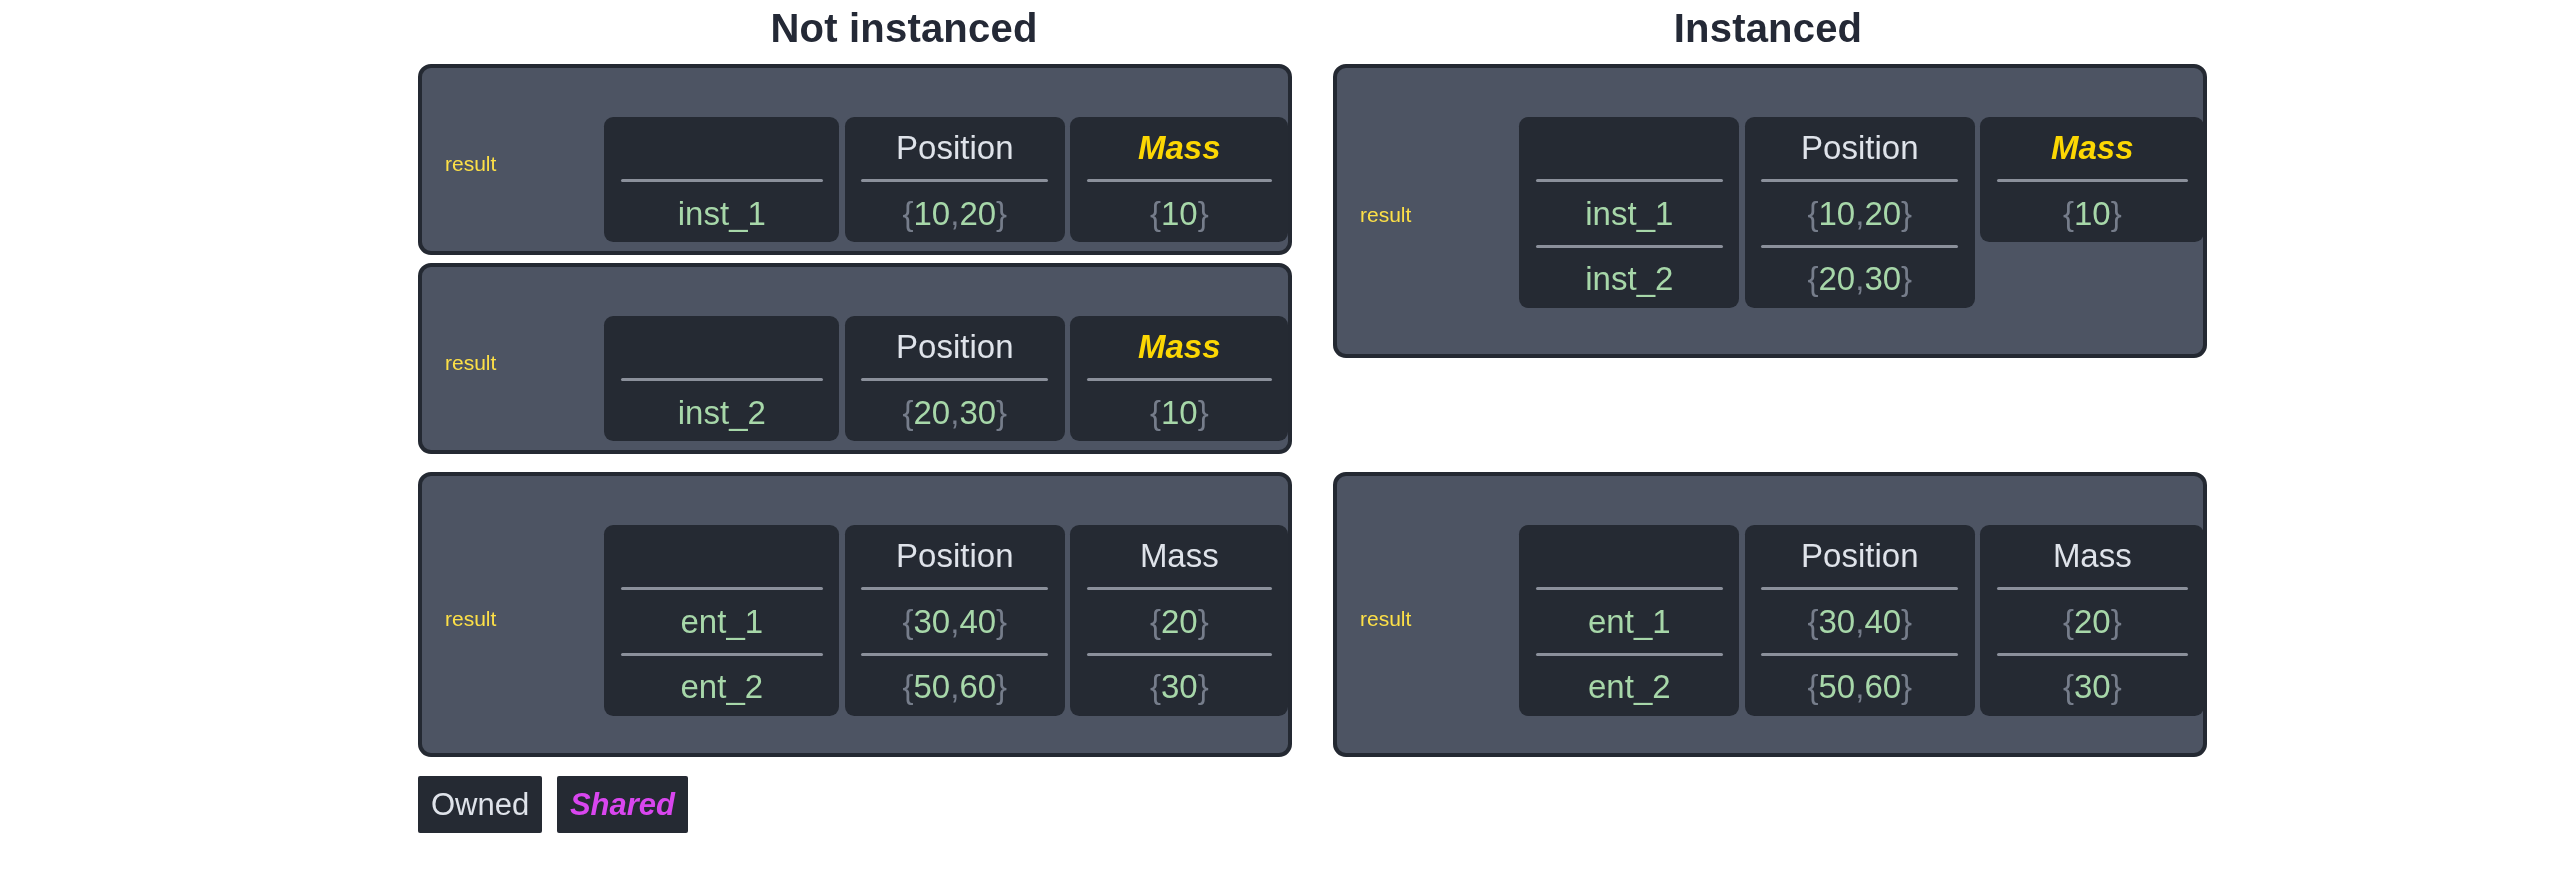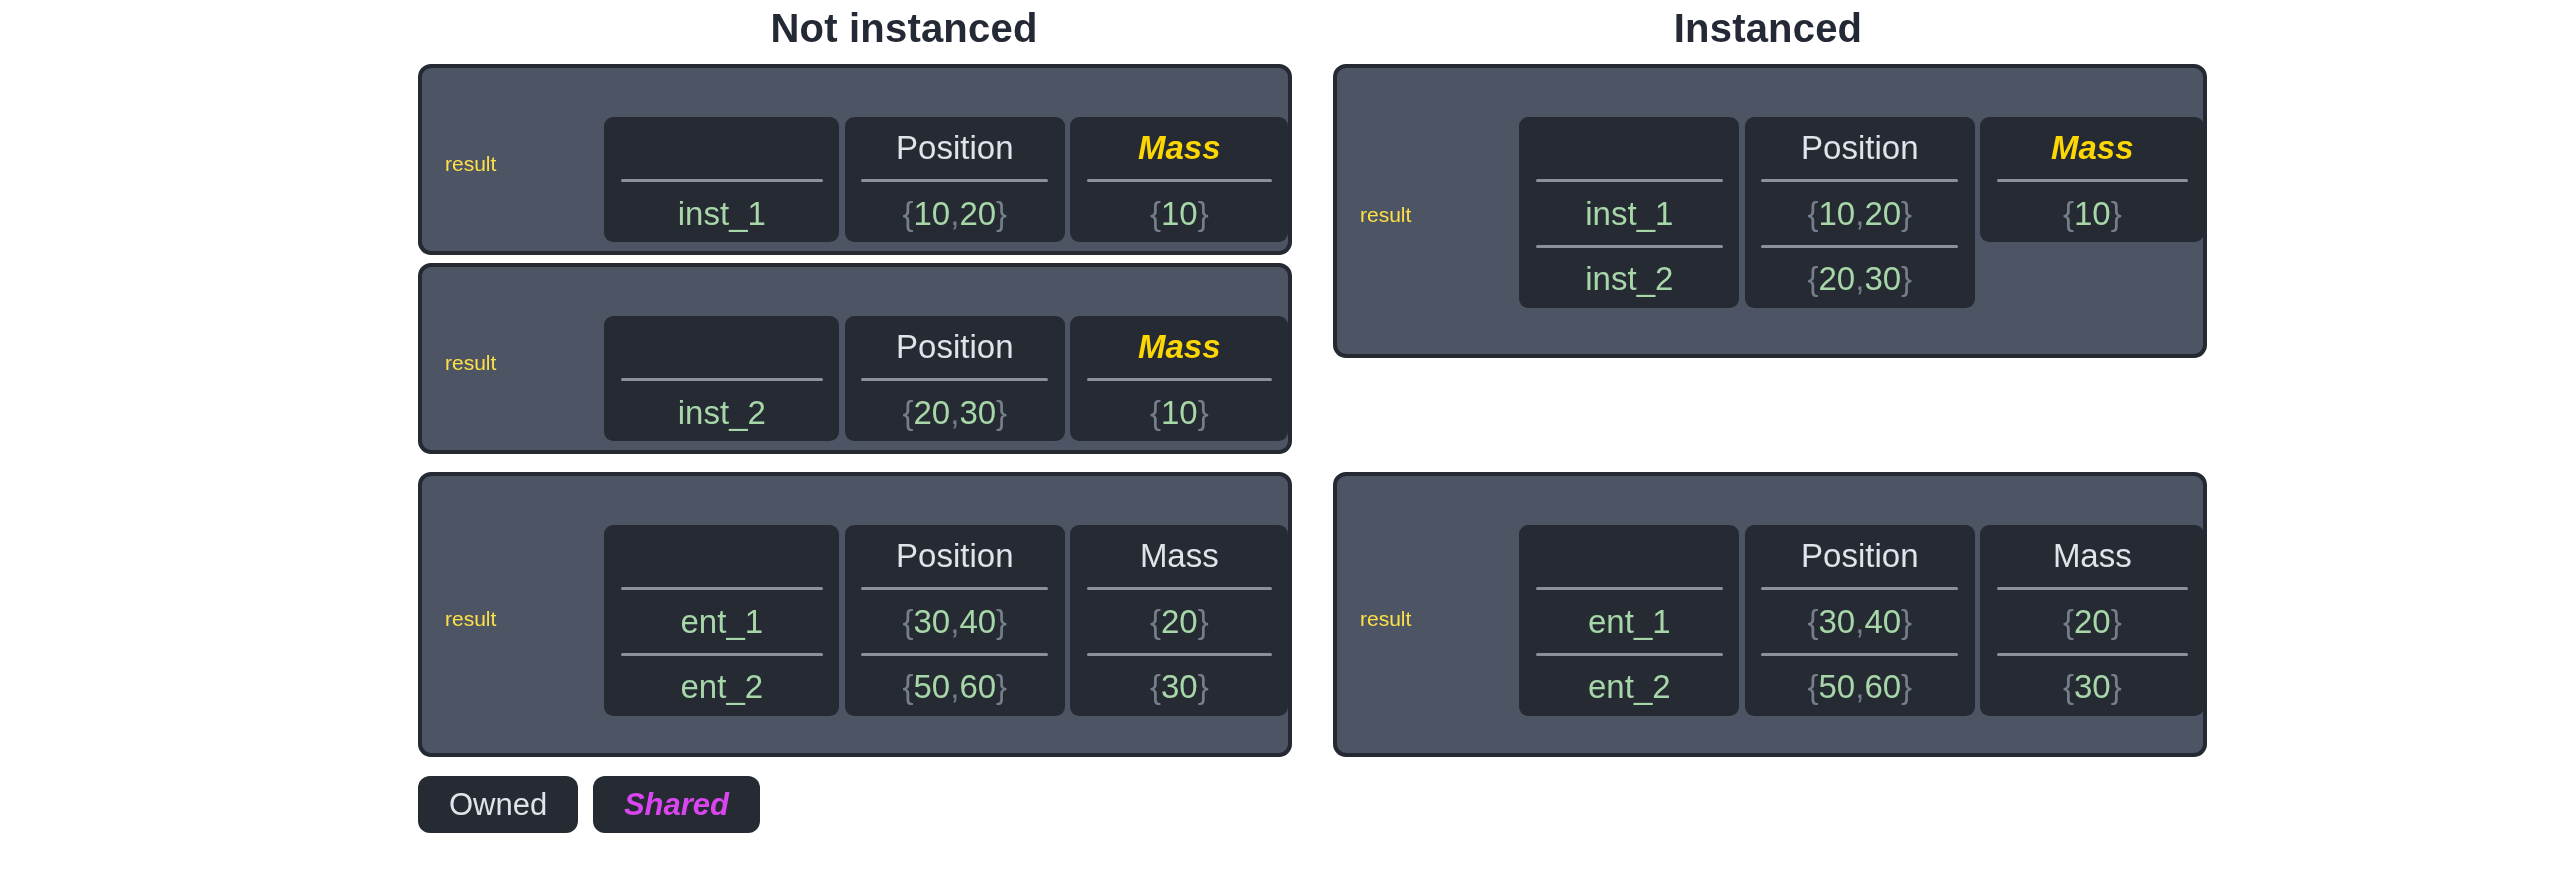--- a/index.html
+++ b/index.html
@@ -119,26 +119,26 @@
 
   
   .legend {
     position: absolute;
     display: flex;
     gap: 14.7px;
     align-items: center;
   }
   .legend-chip {
     background: #252a33;
-    border-radius: 12px;
+    border-radius: 2px;
     height: 57px;
     display: flex;
     align-items: center;
     justify-content: center;
-    padding: 0 31px;
+    padding: 0 13px;
     font-size: 31px;
     line-height: 1;
     white-space: nowrap;
     box-sizing: border-box;
   }
   .legend-chip.owned  { color: #dfe3ea; }
   .legend-chip.shared { color: #d946ef; font-style: italic; font-weight: bold; }
 </style>
 </head>
 <body>

